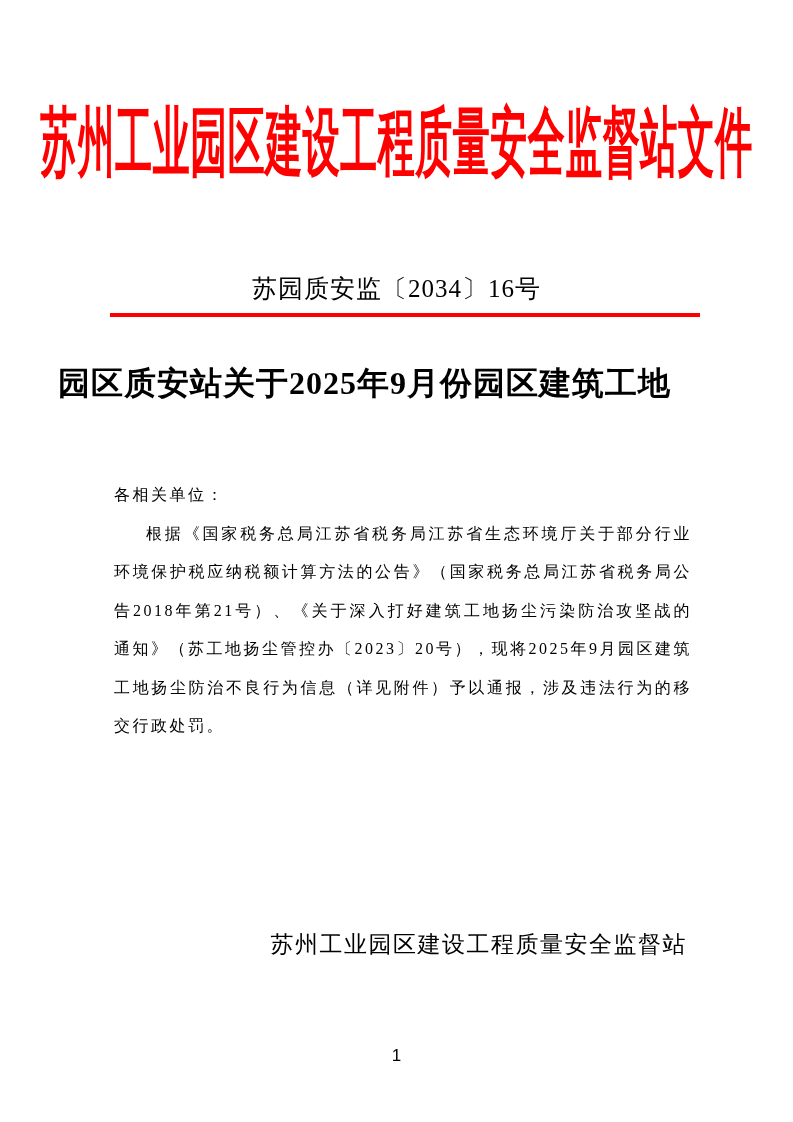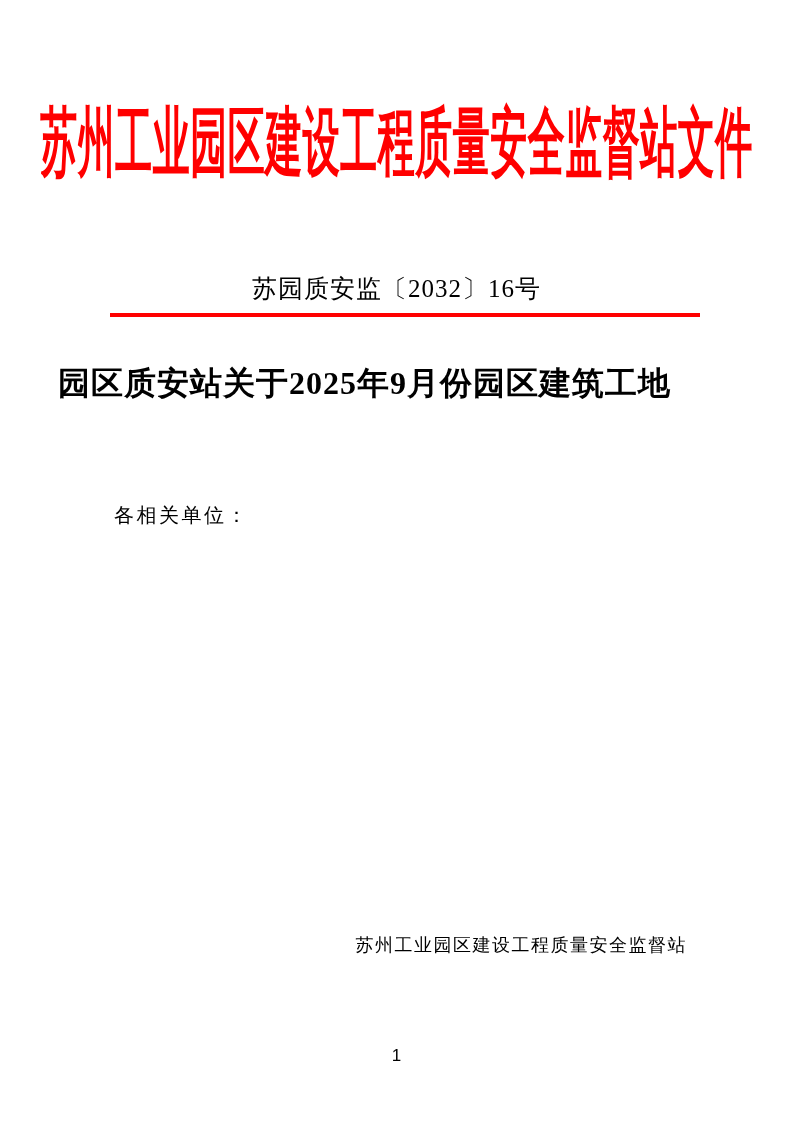--- a/index.html
+++ b/index.html
@@ -66,40 +66,39 @@
     font-weight: bold;
     line-height: 47px;
     letter-spacing: 1px;
   }
   
   .body {
     position: absolute;
     top: 476px;
     left: 114px;
     width: 578px;
-    font-size: 20px;
+    font-size: 16px;
     line-height: 38.5px;
     letter-spacing: 2.5px;
     text-align: justify;
     text-justify: inter-character;
-    margin-top: 20px;
   }
   .para-indent { text-indent: 2em; }
   .attachment { margin-top: 26px; }
   
   .signature {
     position: absolute;
     top: 922px;
     right: 106px;
     text-align: right;
   }
   .sig-inner {
     display: inline-block;
     text-align: center;
-    font-size: 18px;
+    font-size: 23px;
     line-height: 46px;
     letter-spacing: 1.5px;
   }
   
   .page-number {
     position: absolute;
     top: 1046px;
     left: 0;
     width: 793px;
     text-align: center;
@@ -109,30 +108,31 @@
 </style>
 </head>
 <body>
 
 <div class="page">
 
   <div class="header">
     <span class="header-text">苏州工业园区建设工程质量安全监督站文件</span>
   </div>
 
-  <div class="doc-number">苏园质安监〔2032〕16号</div>
+  <div class="doc-number">苏园质安监〔2034〕16号</div>
 
   <div class="red-rule"></div>
 
   <div class="title">
     <span>园区质安站关于2025年9月份园区建筑工地</span><br>
   </div>
 
   <div class="body">
     <p class="salutation">各相关单位：</p>
+    <p class="para-indent">根据《国家税务总局江苏省税务局江苏省生态环境厅关于部分行业环境保护税应纳税额计算方法的公告》（国家税务总局江苏省税务局公告2018年第21号）、《关于深入打好建筑工地扬尘污染防治攻坚战的通知》（苏工地扬尘管控办〔2023〕20号），现将2025年9月园区建筑工地扬尘防治不良行为信息（详见附件）予以通报，涉及违法行为的移交行政处罚。</p>
   </div>
 
   <div class="signature">
     <div class="sig-inner">
       <div>苏州工业园区建设工程质量安全监督站</div>
     </div>
   </div>
 
   <div class="page-number">1</div>
 

